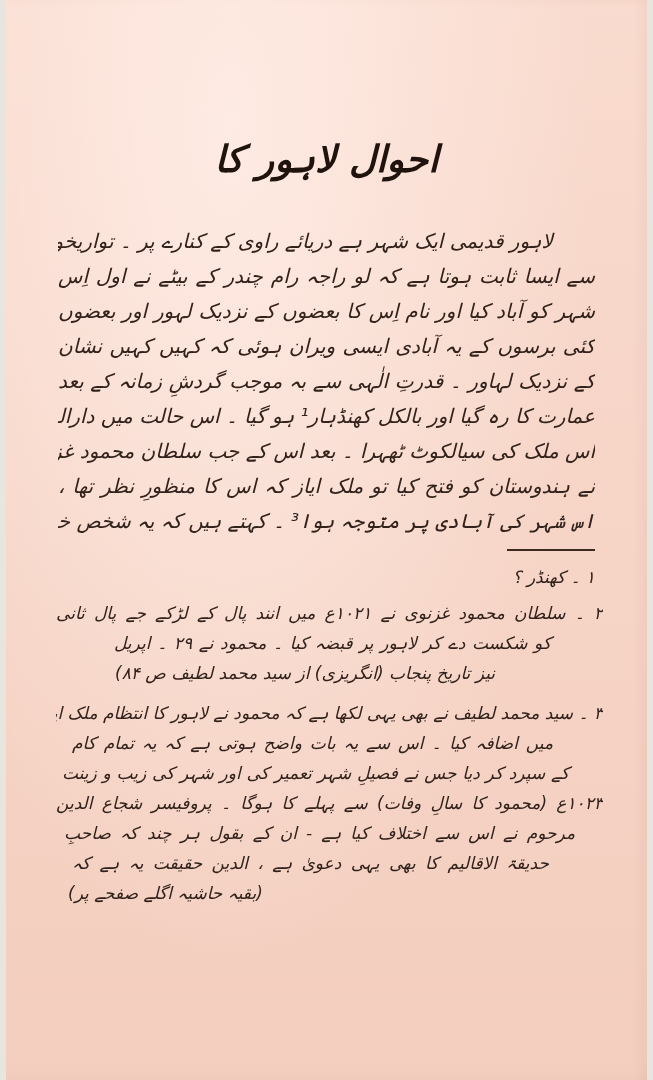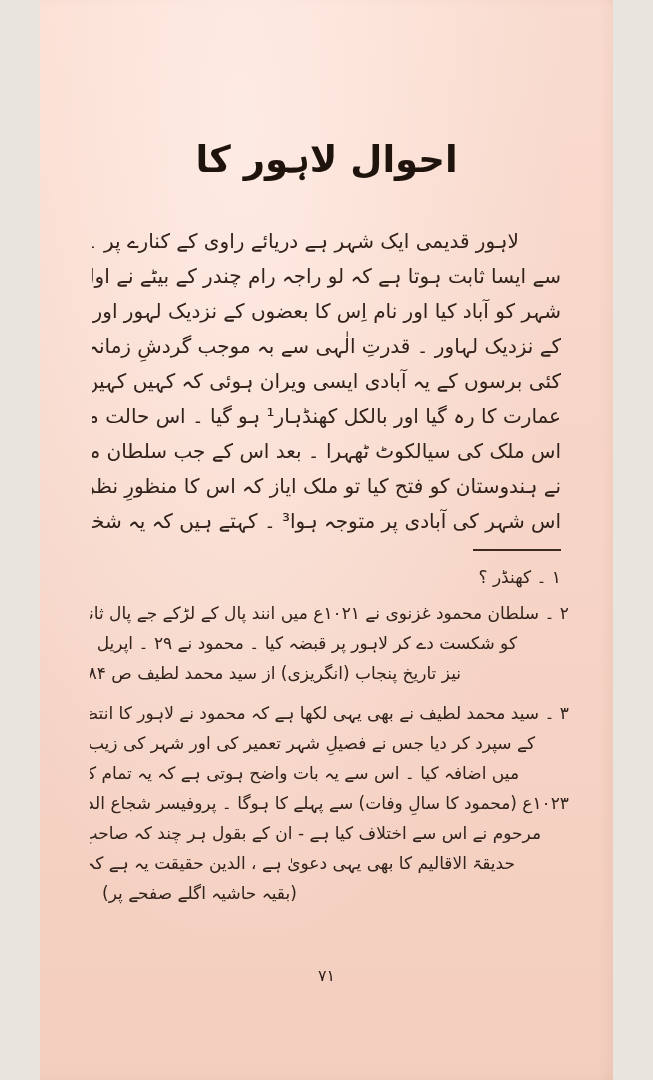--- a/index.html
+++ b/index.html
@@ -1,30 +1,31 @@
 <!DOCTYPE html>
 <html lang="ur" dir="rtl"><head>
 <meta charset="utf-8">
 <style>
   html,body { margin:0; padding:0; background:#e8e4de; }
   .page {
     position:relative;
-    width:573px; height:1080px;
+    width:641px; height:1080px;
     margin:0 auto;
     overflow:hidden;
     direction:rtl;
     font-family:"DejaVu Sans", sans-serif;
     color:#32221c;
     background-color:#f6d5c7;
     background-image:
       radial-gradient(ellipse at 35% 12%, rgba(255,238,231,0.85), rgba(255,238,231,0) 62%),
       linear-gradient(180deg, rgba(252,224,213,0.55) 0%, rgba(240,199,182,0.5) 100%),
       linear-gradient(to left, rgba(170,110,90,0.16), rgba(170,110,90,0) 14px),
       linear-gradient(to bottom, rgba(170,110,90,0.10), rgba(170,110,90,0) 8px),
       linear-gradient(to top, rgba(170,110,90,0.08), rgba(170,110,90,0) 10px);
+    font-style: italic;
   }
   .title {
     position:absolute; top:138px; left:0; right:0;
     margin:0; text-align:center;
     font-size:37px; font-weight:bold; color:#1f130e;
     letter-spacing:1px;
   }
   .body-text {
     position:absolute; top:224px; right:52px; left:52px;
     font-size:20px;
@@ -74,41 +75,40 @@
 <body>
 
 <div class="page">
 
   <h1 class="title">احوال لاہور کا</h1>
 
   <div class="body-text">
     <div class="bline indent-first">لاہور قدیمی ایک شہر ہے دریائے راوی کے کنارے پر ۔ تواریخوں</div>
     <div class="bline">سے ایسا ثابت ہوتا ہے کہ لو راجہ رام چندر کے بیٹے نے اول اِس</div>
     <div class="bline">شہر کو آباد کیا اور نام اِس کا بعضوں کے نزدیک لہور اور بعضوں</div>
+    <div class="bline">کئی برسوں کے یہ آبادی ایسی ویران ہوئی کہ کہیں کہیں نشان</div>
     <div class="bline">کے نزدیک لہاور ۔ قدرتِ الٰہی سے بہ موجب گردشِ زمانہ کے بعد</div>
-    <div class="bline">کئی برسوں کے یہ آبادی ایسی ویران ہوئی کہ کہیں کہیں نشان</div>
     <div class="bline">عمارت کا رہ گیا اور بالکل کھنڈہار¹ ہو گیا ۔ اس حالت میں دارالسلطنت</div>
     <div class="bline">اس ملک کی سیالکوٹ ٹھہرا ۔ بعد اس کے جب سلطان محمود غزنوی²</div>
     <div class="bline">نے ہندوستان کو فتح کیا تو ملک ایاز کہ اس کا منظورِ نظر تھا ،</div>
     <div class="bline">اس شہر کی آبادی پر متوجہ ہوا³ ۔ کہتے ہیں کہ یہ شخص خدا دوست</div>
   </div>
 
   <div class="fn-sep"></div>
 
   <div class="footnotes">
     <div class="fline f-right fn1-l0">۱ ۔ کھنڈر ؟</div>
 
     <div class="fline f-just gap-sm">۲ ۔ سلطان محمود غزنوی نے ۱۰۲۱ع میں انند پال کے لڑکے جے پال ثانی</div>
     <div class="fline f-just fn2-l1">کو شکست دے کر لاہور پر قبضہ کیا ۔ محمود نے ۲۹ ۔ اپریل</div>
     <div class="fline f-right fn2-l4">نیز تاریخ پنجاب (انگریزی) از سید محمد لطیف ص ۸۴)</div>
 
     <div class="fline f-just gap-md">۳ ۔ سید محمد لطیف نے بھی یہی لکھا ہے کہ محمود نے لاہور کا انتظام ملک ایاز</div>
+    <div class="fline f-just fn3-l2">میں اضافہ کیا ۔ اس سے یہ بات واضح ہوتی ہے کہ یہ تمام کام</div>
     <div class="fline f-just fn3-l1">کے سپرد کر دیا جس نے فصیلِ شہر تعمیر کی اور شہر کی زیب و زینت</div>
-    <div class="fline f-just fn3-l2">میں اضافہ کیا ۔ اس سے یہ بات واضح ہوتی ہے کہ یہ تمام کام</div>
     <div class="fline f-just">۱۰۲۳ع (محمود کا سالِ وفات) سے پہلے کا ہوگا ۔ پروفیسر شجاع الدین</div>
     <div class="fline f-just fn3-l4">مرحوم نے اس سے اختلاف کیا ہے - ان کے بقول ہر چند کہ صاحبِ</div>
     <div class="fline f-just fn3-l5">حدیقۃ الاقالیم کا بھی یہی دعویٰ ہے ، الدین حقیقت یہ ہے کہ</div>
     <div class="fline f-left fn3-l6">(بقیہ حاشیہ اگلے صفحے پر)</div>
   </div>
 
-  <div class="page-number">۷۱</div>
 
 </div>
 
 </body></html>

